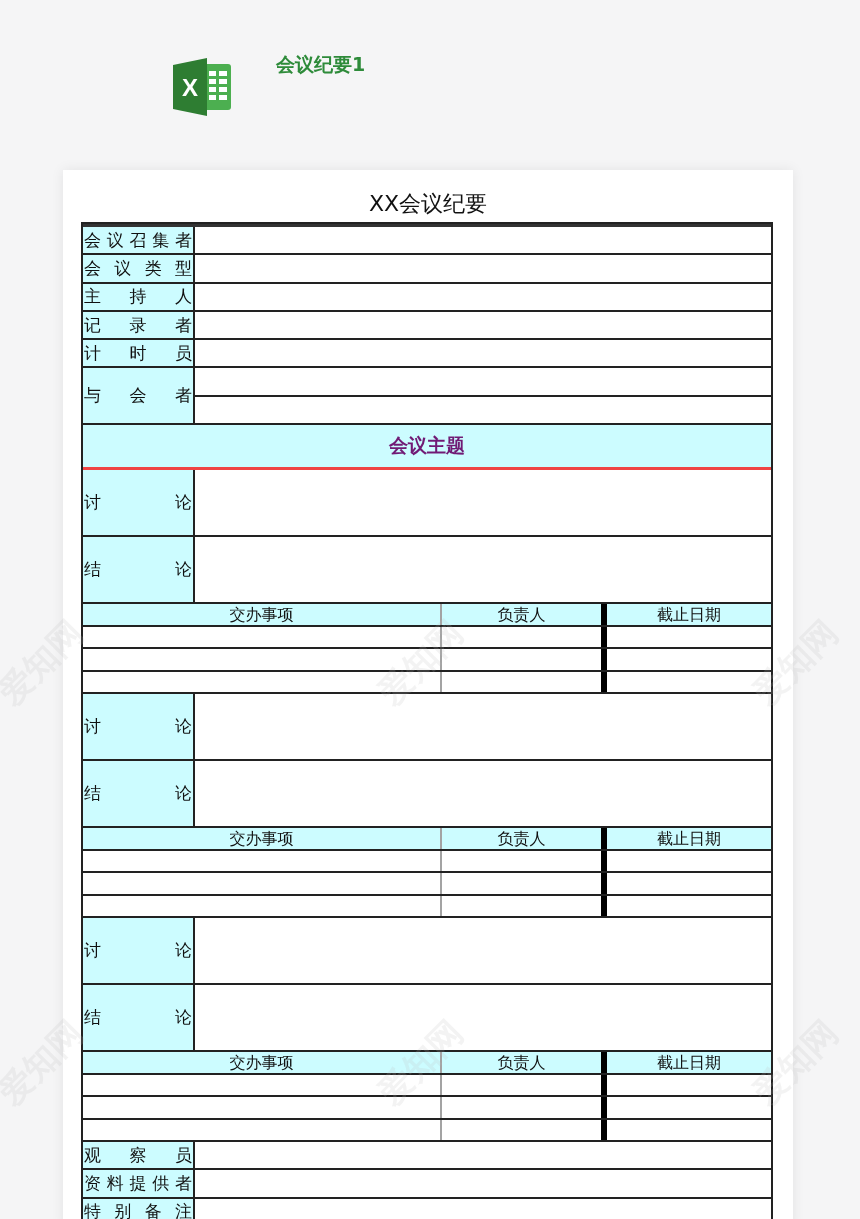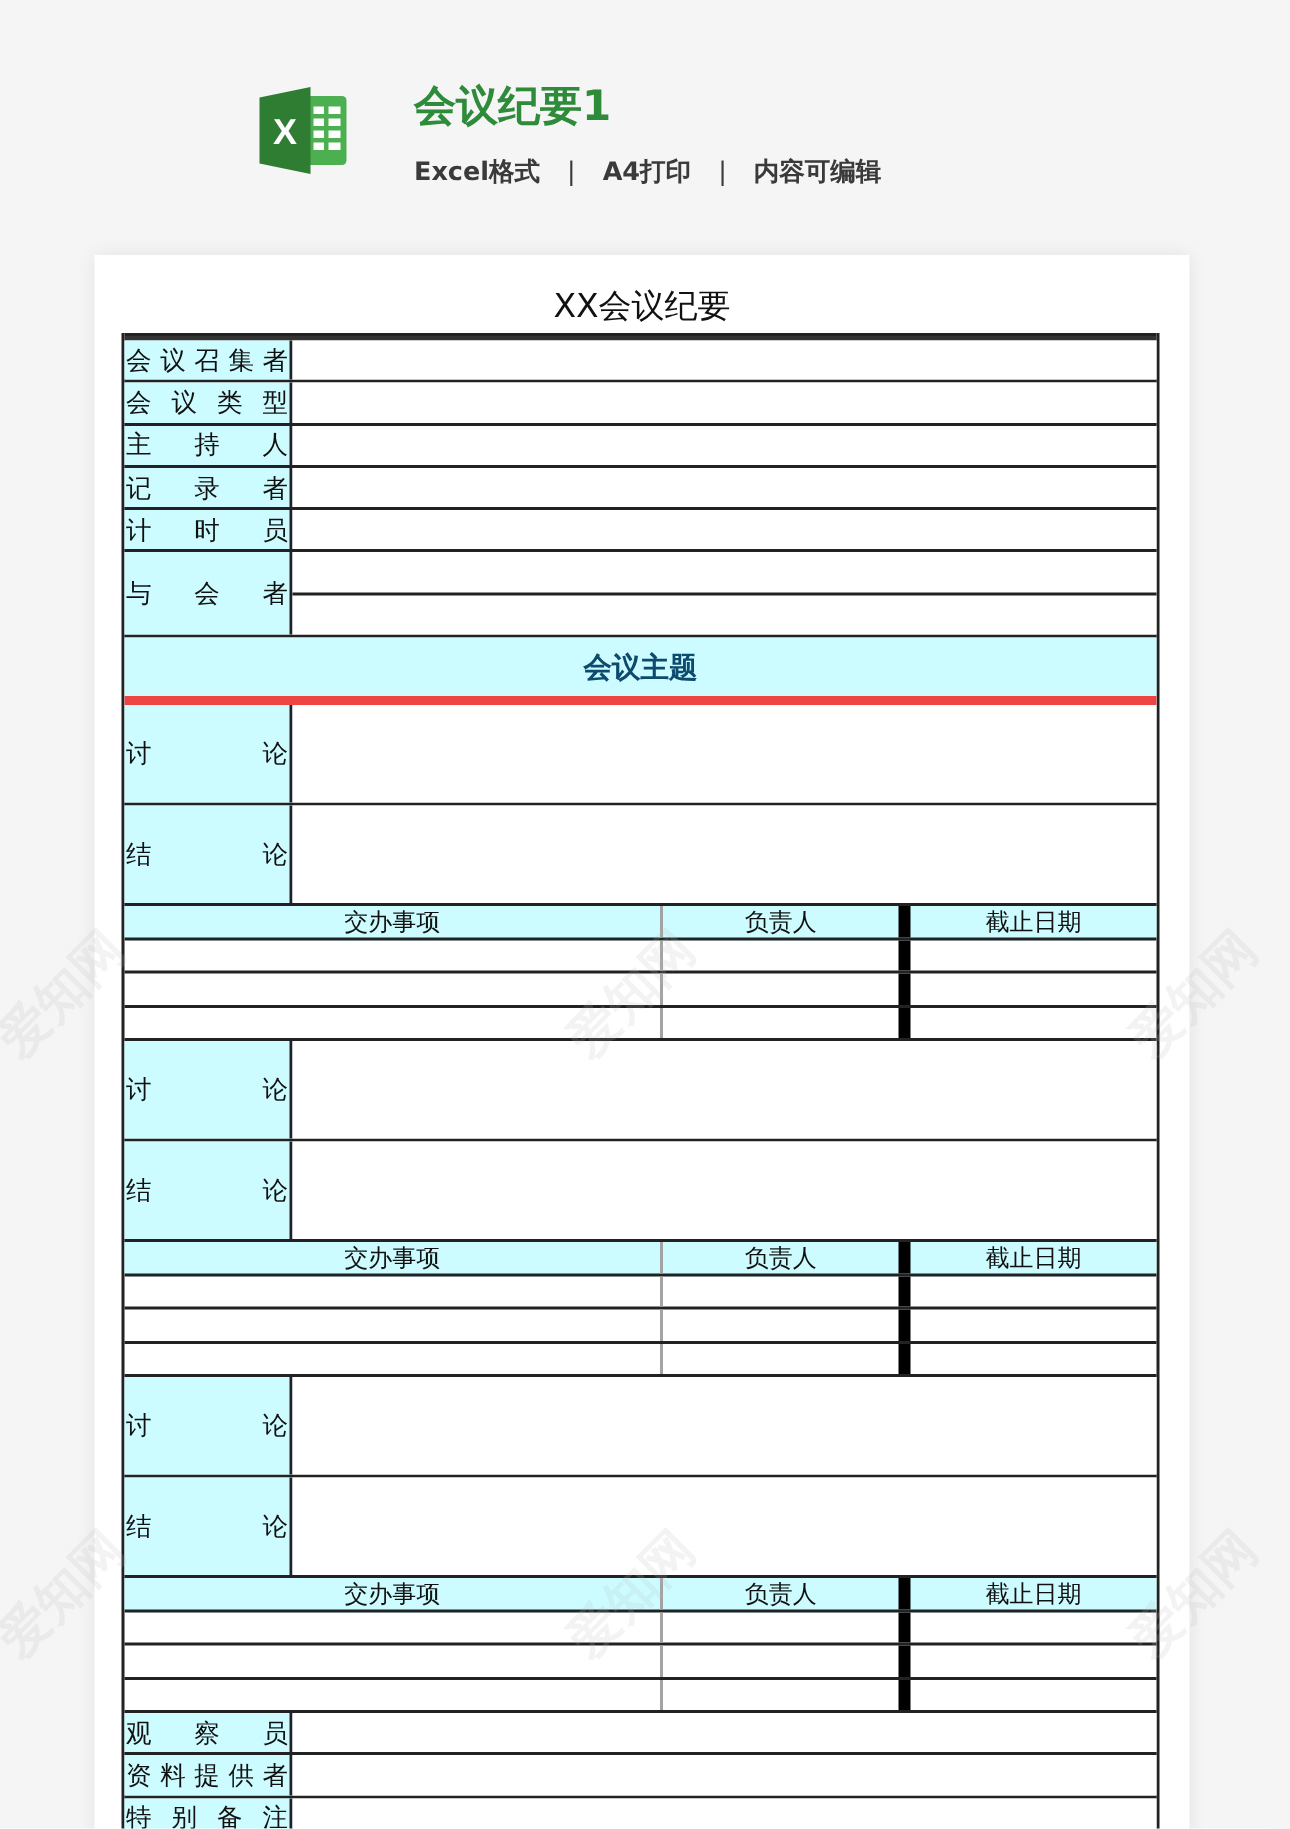--- a/index.html
+++ b/index.html
@@ -1,40 +1,40 @@
 <!DOCTYPE html>
 <html><head>
 <meta charset="utf-8">
 <style>
   * { box-sizing: border-box; margin: 0; padding: 0; }
   html, body { width: 860px; height: 1219px; overflow: hidden; }
   body { background: #f5f5f6; font-family: "DejaVu Sans", "Liberation Sans", sans-serif; position: relative; }
 
   .header { position: absolute; left: 0; top: 0; width: 860px; height: 160px; }
   .xl-icon { position: absolute; left: 171px; top: 56px; width: 62px; height: 62px; }
-  .doc-title { position: absolute; left: 276px; top: 52px; font-size: 28px; font-weight: bold; color: #2e8b3a; letter-spacing: 0px; }
+  .doc-title { position: absolute; left: 276px; top: 52px; font-size: 19px; font-weight: bold; color: #2e8b3a; letter-spacing: 0px; }
   .doc-meta { position: absolute; left: 276px; top: 103px; font-size: 17px; font-weight: bold; color: #3a3a3a; white-space: nowrap; }
   .doc-meta .sep { display: inline-block; margin: 0 18px; font-weight: normal; }
 
   .page { position: absolute; left: 63px; top: 170px; width: 730px; height: 1060px; background: #ffffff; box-shadow: 0 0 12px rgba(0,0,0,0.08); }
   .sheet-title { position: absolute; left: 0; top: 19px; width: 730px; text-align: center; font-size: 22px; font-weight: normal; color: #111; }
 
   .table { position: absolute; left: 18px; top: 52px; width: 692px; border-left: 2px solid #222; border-right: 2px solid #222; }
   .topline { height: 5px; border-top: 2px solid #222; border-bottom: 3px solid #333; }
   .row { display: flex; border-bottom: 2px solid #222; }
   .lbl { width: 112px; background: #ccfcff; border-right: 2px solid #222; font-size: 17px; color: #111; display: flex; align-items: center; justify-content: space-between; padding: 0 1px 0 1px; }
   .val { flex: 1; background: #fff; }
-  .band { height: 45px; background: #ccfcff; display: flex; align-items: center; justify-content: center; font-size: 19px; font-weight: bold; color: #0c4a6e; border-bottom: 6px solid #ef4444; }
+  .band { height: 45px; background: #ccfcff; display: flex; align-items: center; justify-content: center; font-size: 19px; font-weight: bold; color: #701a75; border-bottom: 3px solid #ef4444; }
   .twin { display: flex; flex-direction: column; flex: 1; }
   .twin .sub { flex: 1; }
   .twin .sub + .sub { border-top: 2px solid #222; }
   .task-head, .task-row { display: flex; border-bottom: 2px solid #222; height: 22.5px; }
   .task-head { background: #ccfcff; }
   .c1 { width: 359px; border-right: 2px solid #a3a3a3; }
-  .c2 { width: 165px; border-right: 8px solid #000000; }
+  .c2 { width: 165px; border-right: 6px solid #000000; }
   .c3 { flex: 1; }
   .task-head div { font-size: 16px; color: #111; text-align: center; line-height: 22px; }
 
   .wm { position: absolute; font-size: 34px; color: rgba(190,190,190,0.18); transform: rotate(-45deg); font-weight: bold; pointer-events: none; white-space: nowrap; }
 </style>
 </head>
 <body>
 
 <div class="header">
   <svg class="xl-icon" viewBox="0 0 62 62">
@@ -46,23 +46,20 @@
         <rect x="48" y="23" width="8" height="5"></rect>
       <rect x="38" y="31" width="7" height="5"></rect>
         <rect x="48" y="31" width="8" height="5"></rect>
       <rect x="38" y="39" width="7" height="5"></rect>
         <rect x="48" y="39" width="8" height="5"></rect>
     </g>
     <path d="M2 9 L36 2 L36 60 L2 53 Z" fill="#2e7d32"></path>
     <text x="19" y="40" text-anchor="middle" font-family="Liberation Sans, sans-serif" font-weight="bold" font-size="24" fill="#ffffff">X</text>
   </svg>
   <div class="doc-title">会议纪要1</div>
-  <div class="doc-meta">
-    <span>Excel格式</span><span class="sep">|</span><span>A4打印</span><span class="sep">|</span><span>内容可编辑</span>
-  </div>
 </div>
 
 <div class="page">
   <div class="sheet-title">XX会议纪要</div>
 
   <div class="table">
     <div class="topline"></div>
 
     <div id="fields">
         <div class="row" style="height: 28.3px;">

